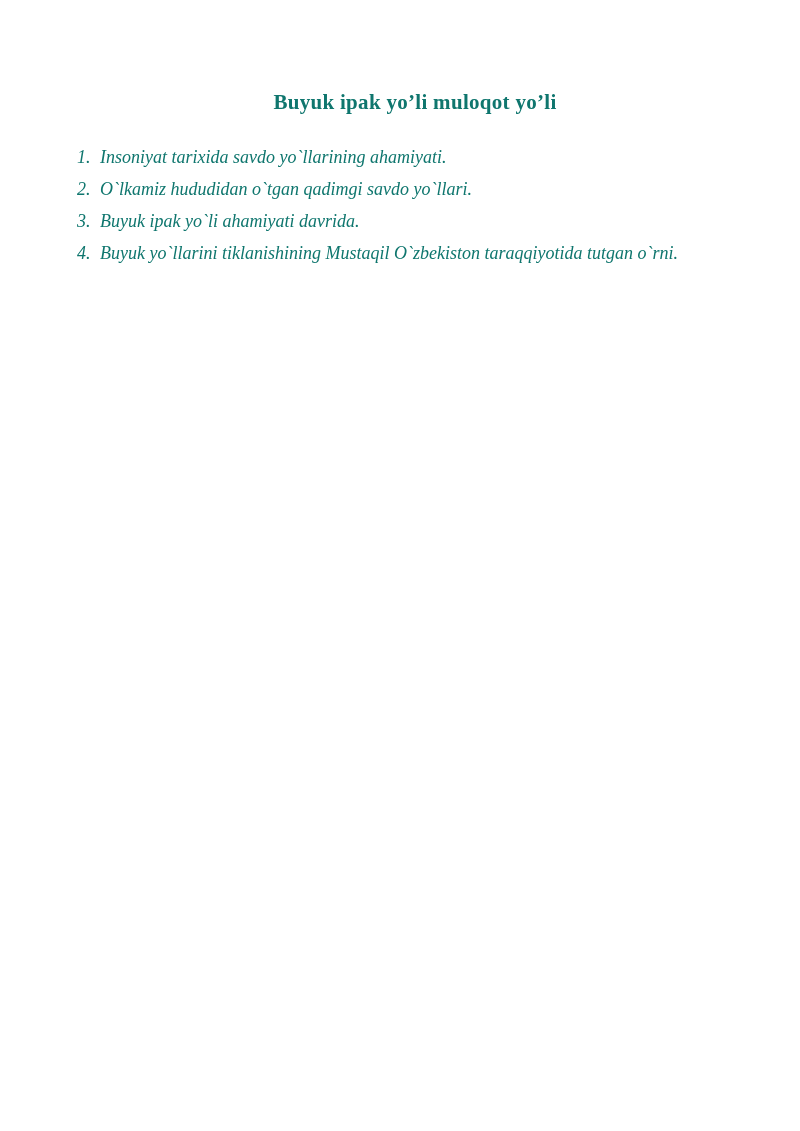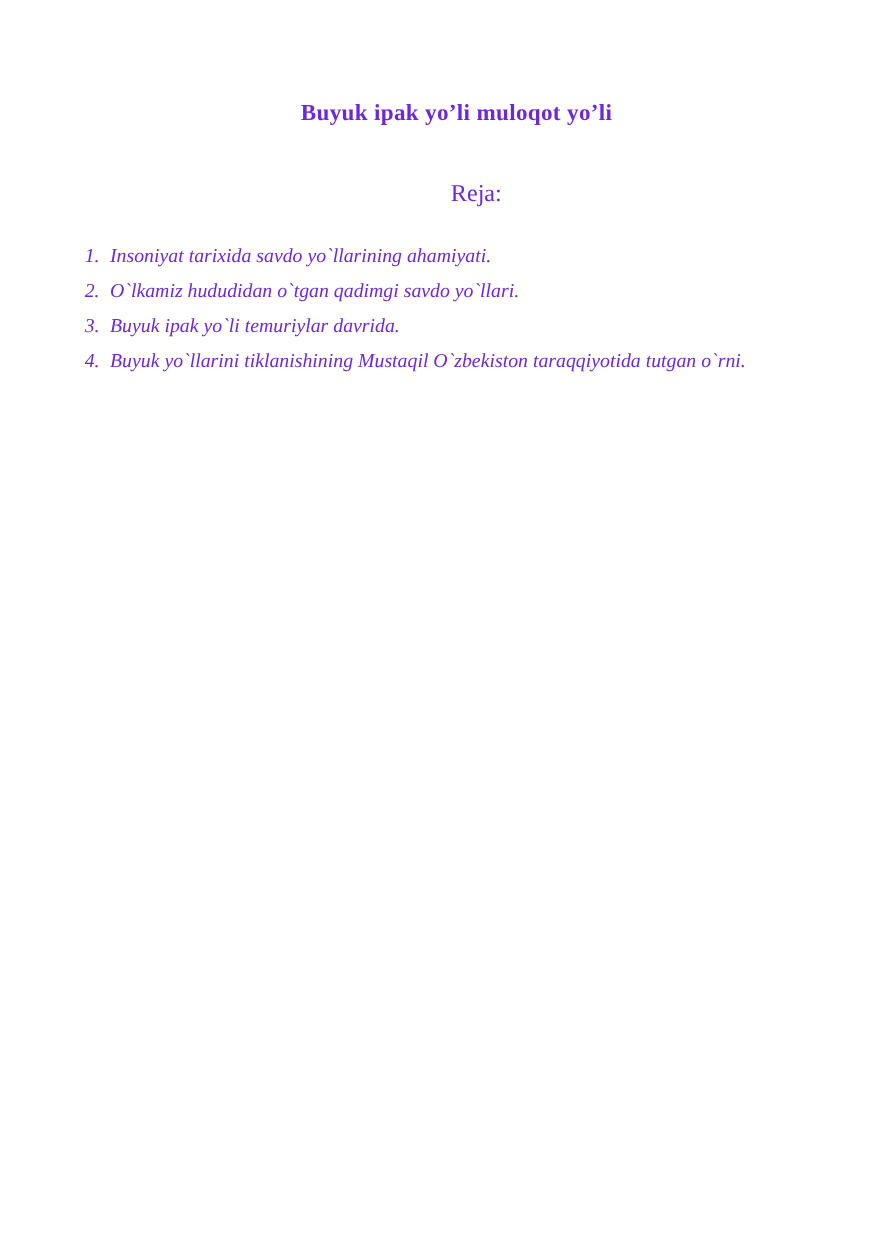--- a/index.html
+++ b/index.html
@@ -49,40 +49,39 @@
     width: 23px;
     flex-shrink: 0;
   }
   .item-text {
     flex: 1;
   }
 </style>
 </head>
 <body>
 
-<div class="page" style="background: rgb(255, 255, 255); color: #6d28d9;">
+<div class="page" style="background: rgb(255, 255, 255); color: #0f766e;">
   <h1 class="doc-title">Buyuk ipak yo’li muloqot yo’li</h1>
 
-  <div class="plan-heading">Reja:</div>
 
   <ol class="plan-list">
 
       <li>
         <span class="item-num">1.</span>
         <span class="item-text">Insoniyat tarixida savdo yo`llarining ahamiyati.</span>
       </li>
 
       <li>
         <span class="item-num">2.</span>
         <span class="item-text">O`lkamiz hududidan o`tgan qadimgi savdo yo`llari.</span>
       </li>
 
       <li>
         <span class="item-num">3.</span>
-        <span class="item-text">Buyuk ipak yo`li temuriylar davrida.</span>
+        <span class="item-text">Buyuk ipak yo`li ahamiyati davrida.</span>
       </li>
 
       <li>
         <span class="item-num">4.</span>
         <span class="item-text">Buyuk yo`llarini tiklanishining Mustaqil O`zbekiston taraqqiyotida tutgan o`rni.</span>
       </li>
     </ol>
 </div>
 
 </body></html>

